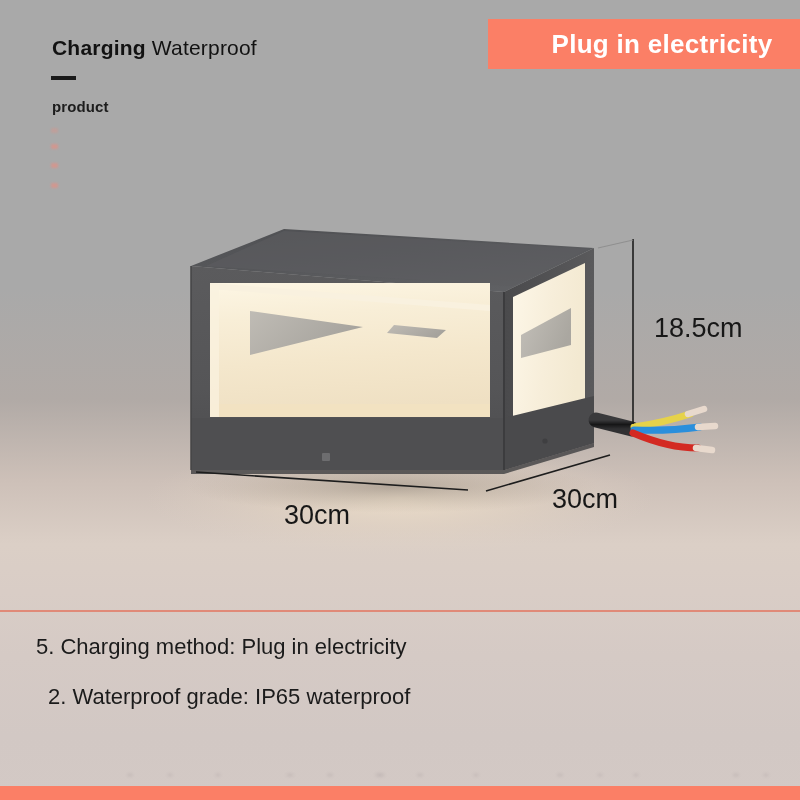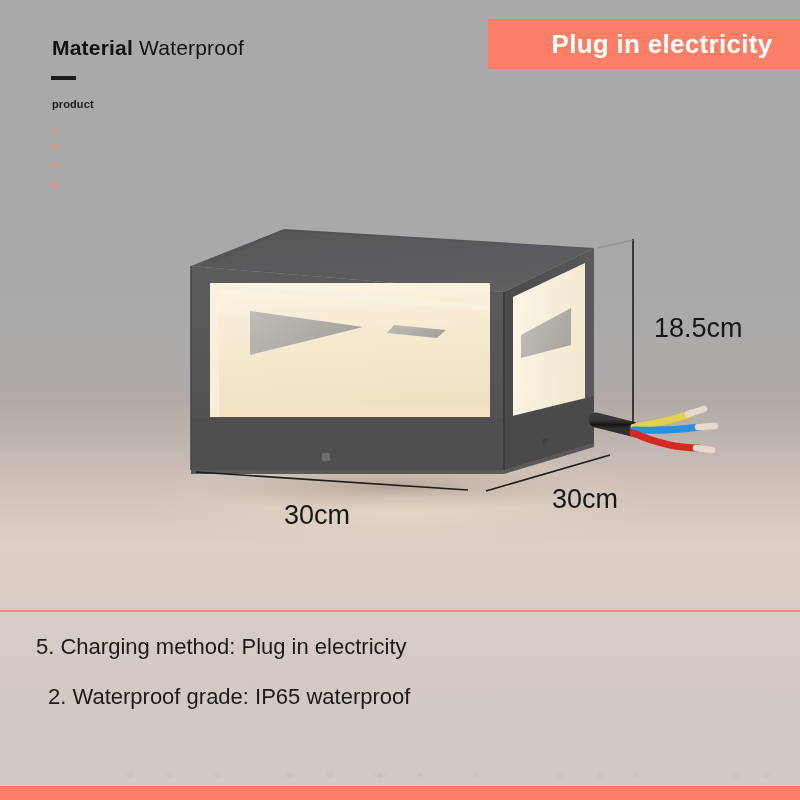--- a/index.html
+++ b/index.html
@@ -44,21 +44,21 @@
     top: 76px;
     width: 25px;
     height: 4px;
     background: #1a1a1a;
   }
 
   .hdr-sub {
     position: absolute;
     left: 52px;
     top: 98px;
-    font-size: 11px;
+    font-size: 15px;
     font-weight: 700;
     color: #1d1d1d;
     letter-spacing: .1px;
   }
 
   .ghost-mark {
     position: absolute;
     left: 51px;
     width: 7px;
     height: 5px;
@@ -171,21 +171,21 @@
     -webkit-text-stroke: 2.6px #ffffff;
     paint-order: stroke fill;
   }
 </style>
 </head>
 <body>
 
 <div id="page">
 
   <div class="hdr-title">
-    <span class="b">Material</span>
+    <span class="b">Charging</span>
     <span class="n">Waterproof</span>
   </div>
   <div class="hdr-rule"></div>
   <div class="hdr-sub">product</div>
 
   <div class="ghost-mark gm1"></div>
   <div class="ghost-mark gm2"></div>
   <div class="ghost-mark gm3"></div>
   <div class="ghost-mark gm4"></div>
 

